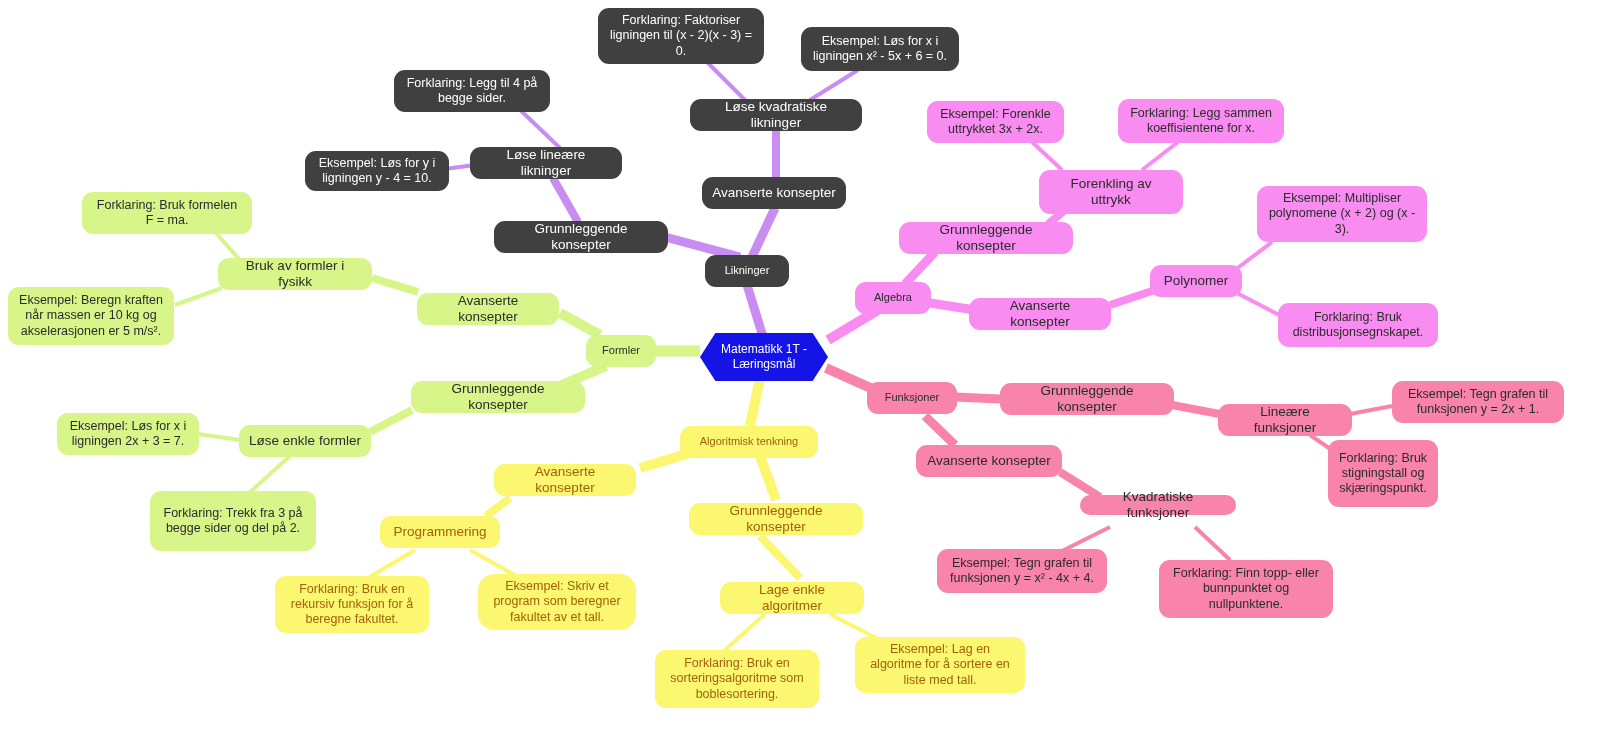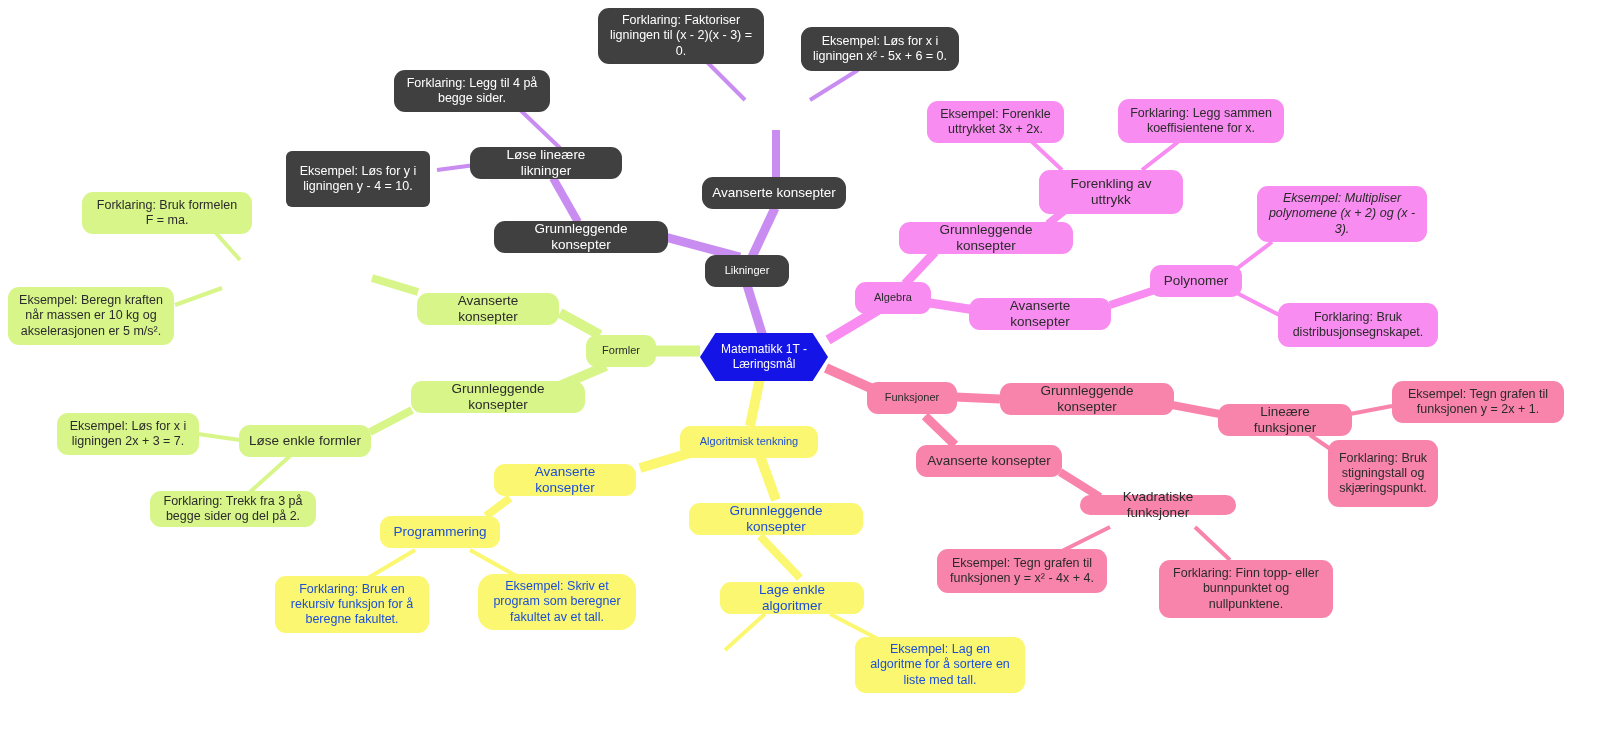--- a/index.html
+++ b/index.html
@@ -14,21 +14,21 @@
         clip-path:polygon(12% 0%,88% 0%,100% 50%,88% 100%,12% 100%,0% 50%);
         padding:5px 14px;z-index:8;}
   .lvl1{font-size:11px;}
   .lvl2{font-size:13.5px;}
   .leaf{font-size:12.5px;}
   
   .c-purple{background:#404040;color:#ffffff;}
   
   .c-green{background:#d8f58a;color:#2b2b2b;}
   
-  .c-yellow{background:#fbf771;color:#1d4ed8;}
+  .c-yellow{background:#fbf771;color:#a16207;}
   
   .c-magenta{background:#f88cf0;color:#2b2b2b;}
   
   .c-pink{background:#f884ab;color:#2b2b2b;}
 </style>
 </head>
 <body>
 
 <div id="canvas">
 
@@ -94,55 +94,61 @@
   </div>
   <div class="node c-purple lvl2" style="left:494px;top:221px;width:174px;height:32px;">
     <span>Grunnleggende konsepter</span>
   </div>
   <div class="node c-purple lvl2" style="left:702px;top:177px;width:144px;height:32px;">
     <span>Avanserte konsepter</span>
   </div>
   <div class="node c-purple lvl2" style="left:470px;top:147px;width:152px;height:32px;">
     <span>Løse lineære likninger</span>
   </div>
-  <div class="node c-purple leaf" style="left:286px;top:151px;width:144px;height:56px;border-radius:6px;">
+  <div class="node c-purple leaf" style="left:305px;top:151px;width:144px;height:40px;">
     <span>Eksempel: Løs for y i ligningen y - 4 = 10.</span>
   </div>
   <div class="node c-purple leaf" style="left:394px;top:70px;width:156px;height:42px;">
     <span>Forklaring: Legg til 4 på begge sider.</span>
   </div>
+  <div class="node c-purple lvl2" style="left:690px;top:99px;width:172px;height:32px;">
+    <span>Løse kvadratiske likninger</span>
+  </div>
   <div class="node c-purple leaf" style="left:598px;top:8px;width:166px;height:56px;">
     <span>Forklaring: Faktoriser ligningen til (x - 2)(x - 3) = 0.</span>
   </div>
   <div class="node c-purple leaf" style="left:801px;top:27px;width:158px;height:44px;">
     <span>Eksempel: Løs for x i ligningen x² - 5x + 6 = 0.</span>
   </div>
 
   <div class="node c-green lvl1" style="left:586px;top:335px;width:70px;height:32px;">
     <span>Formler</span>
   </div>
   <div class="node c-green lvl2" style="left:417px;top:293px;width:142px;height:32px;">
     <span>Avanserte konsepter</span>
   </div>
   <div class="node c-green lvl2" style="left:411px;top:381px;width:174px;height:32px;">
     <span>Grunnleggende konsepter</span>
   </div>
+  <div class="node c-green lvl2" style="left:218px;top:258px;width:154px;height:32px;">
+    <span>Bruk av formler i fysikk</span>
+  </div>
   <div class="node c-green leaf" style="left:82px;top:192px;width:170px;height:42px;">
     <span>Forklaring: Bruk formelen F = ma.</span>
   </div>
   <div class="node c-green leaf" style="left:8px;top:287px;width:166px;height:58px;">
     <span>Eksempel: Beregn kraften når massen er 10 kg og akselerasjonen er 5 m/s².</span>
   </div>
   <div class="node c-green lvl2" style="left:239px;top:425px;width:132px;height:32px;">
     <span>Løse enkle formler</span>
   </div>
   <div class="node c-green leaf" style="left:57px;top:413px;width:142px;height:42px;">
     <span>Eksempel: Løs for x i ligningen 2x + 3 = 7.</span>
   </div>
-  <div class="node c-green leaf" style="left:150px;top:491px;width:166px;height:36px;">
+  <div class="node c-green leaf" style="left:150px;top:491px;width:166px;height:60px;">
     <span>Forklaring: Trekk fra 3 på begge sider og del på 2.</span>
   </div>
 
   <div class="node c-yellow lvl1" style="left:680px;top:426px;width:138px;height:32px;">
     <span>Algoritmisk tenkning</span>
   </div>
   <div class="node c-yellow lvl2" style="left:494px;top:464px;width:142px;height:32px;">
     <span>Avanserte konsepter</span>
   </div>
   <div class="node c-yellow lvl2" style="left:689px;top:503px;width:174px;height:32px;">
@@ -153,20 +159,23 @@
   </div>
   <div class="node c-yellow leaf" style="left:275px;top:576px;width:154px;height:57px;">
     <span>Forklaring: Bruk en rekursiv funksjon for å beregne fakultet.</span>
   </div>
   <div class="node c-yellow leaf" style="left:478px;top:574px;width:158px;height:56px;border-radius:16px;">
     <span>Eksempel: Skriv et program som beregner fakultet av et tall.</span>
   </div>
   <div class="node c-yellow lvl2" style="left:720px;top:582px;width:144px;height:32px;">
     <span>Lage enkle algoritmer</span>
   </div>
+  <div class="node c-yellow leaf" style="left:655px;top:650px;width:164px;height:58px;">
+    <span>Forklaring: Bruk en sorteringsalgoritme som boblesortering.</span>
+  </div>
   <div class="node c-yellow leaf" style="left:855px;top:637px;width:170px;height:56px;">
     <span>Eksempel: Lag en algoritme for å sortere en liste med tall.</span>
   </div>
 
   <div class="node c-magenta lvl1" style="left:855px;top:282px;width:76px;height:32px;">
     <span>Algebra</span>
   </div>
   <div class="node c-magenta lvl2" style="left:899px;top:222px;width:174px;height:32px;">
     <span>Grunnleggende konsepter</span>
   </div>
@@ -178,21 +187,21 @@
   </div>
   <div class="node c-magenta leaf" style="left:927px;top:101px;width:137px;height:42px;">
     <span>Eksempel: Forenkle uttrykket 3x + 2x.</span>
   </div>
   <div class="node c-magenta leaf" style="left:1118px;top:99px;width:166px;height:44px;">
     <span>Forklaring: Legg sammen koeffisientene for x.</span>
   </div>
   <div class="node c-magenta lvl2" style="left:1150px;top:265px;width:92px;height:32px;">
     <span>Polynomer</span>
   </div>
-  <div class="node c-magenta leaf" style="left:1257px;top:186px;width:170px;height:56px;font-style:italic;">
+  <div class="node c-magenta leaf" style="left:1257px;top:186px;width:170px;height:56px;">
     <span>Eksempel: Multipliser polynomene (x + 2) og (x - 3).</span>
   </div>
   <div class="node c-magenta leaf" style="left:1278px;top:303px;width:160px;height:44px;">
     <span>Forklaring: Bruk distribusjonsegnskapet.</span>
   </div>
 
   <div class="node c-pink lvl1" style="left:867px;top:382px;width:90px;height:32px;">
     <span>Funksjoner</span>
   </div>
   <div class="node c-pink lvl2" style="left:1000px;top:383px;width:174px;height:32px;">

